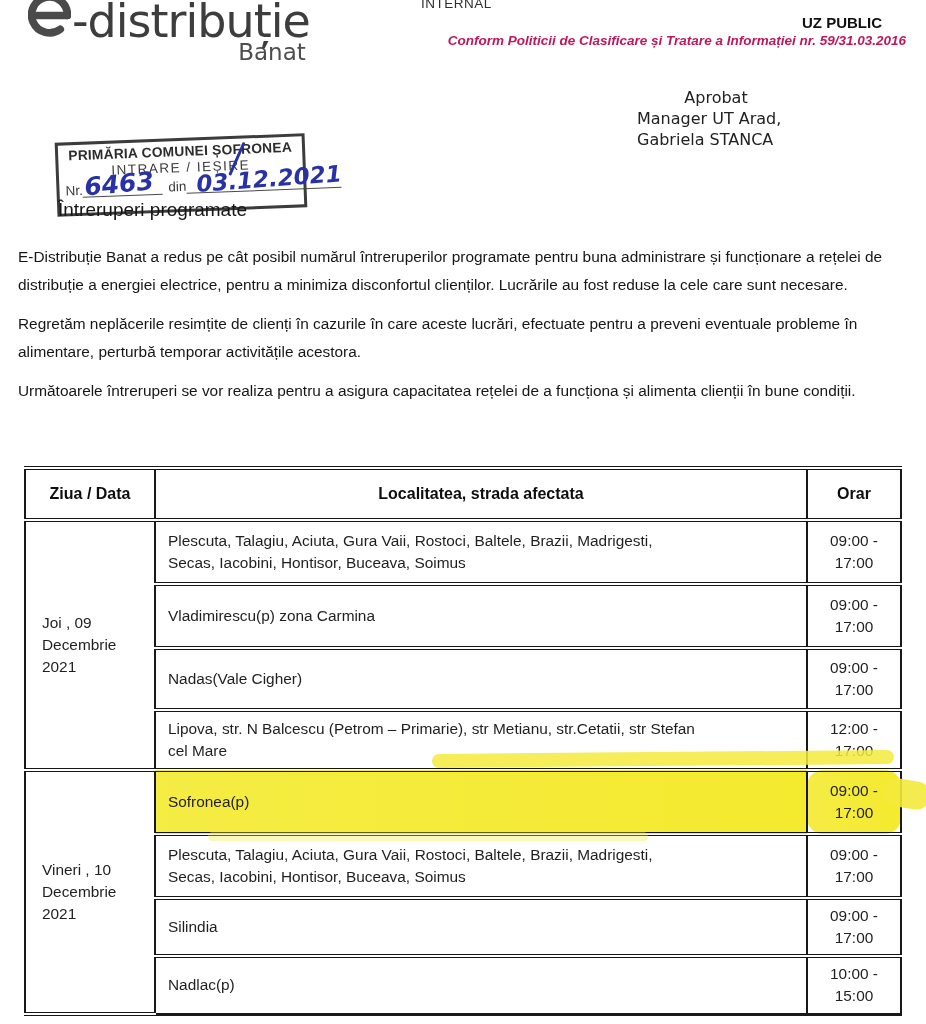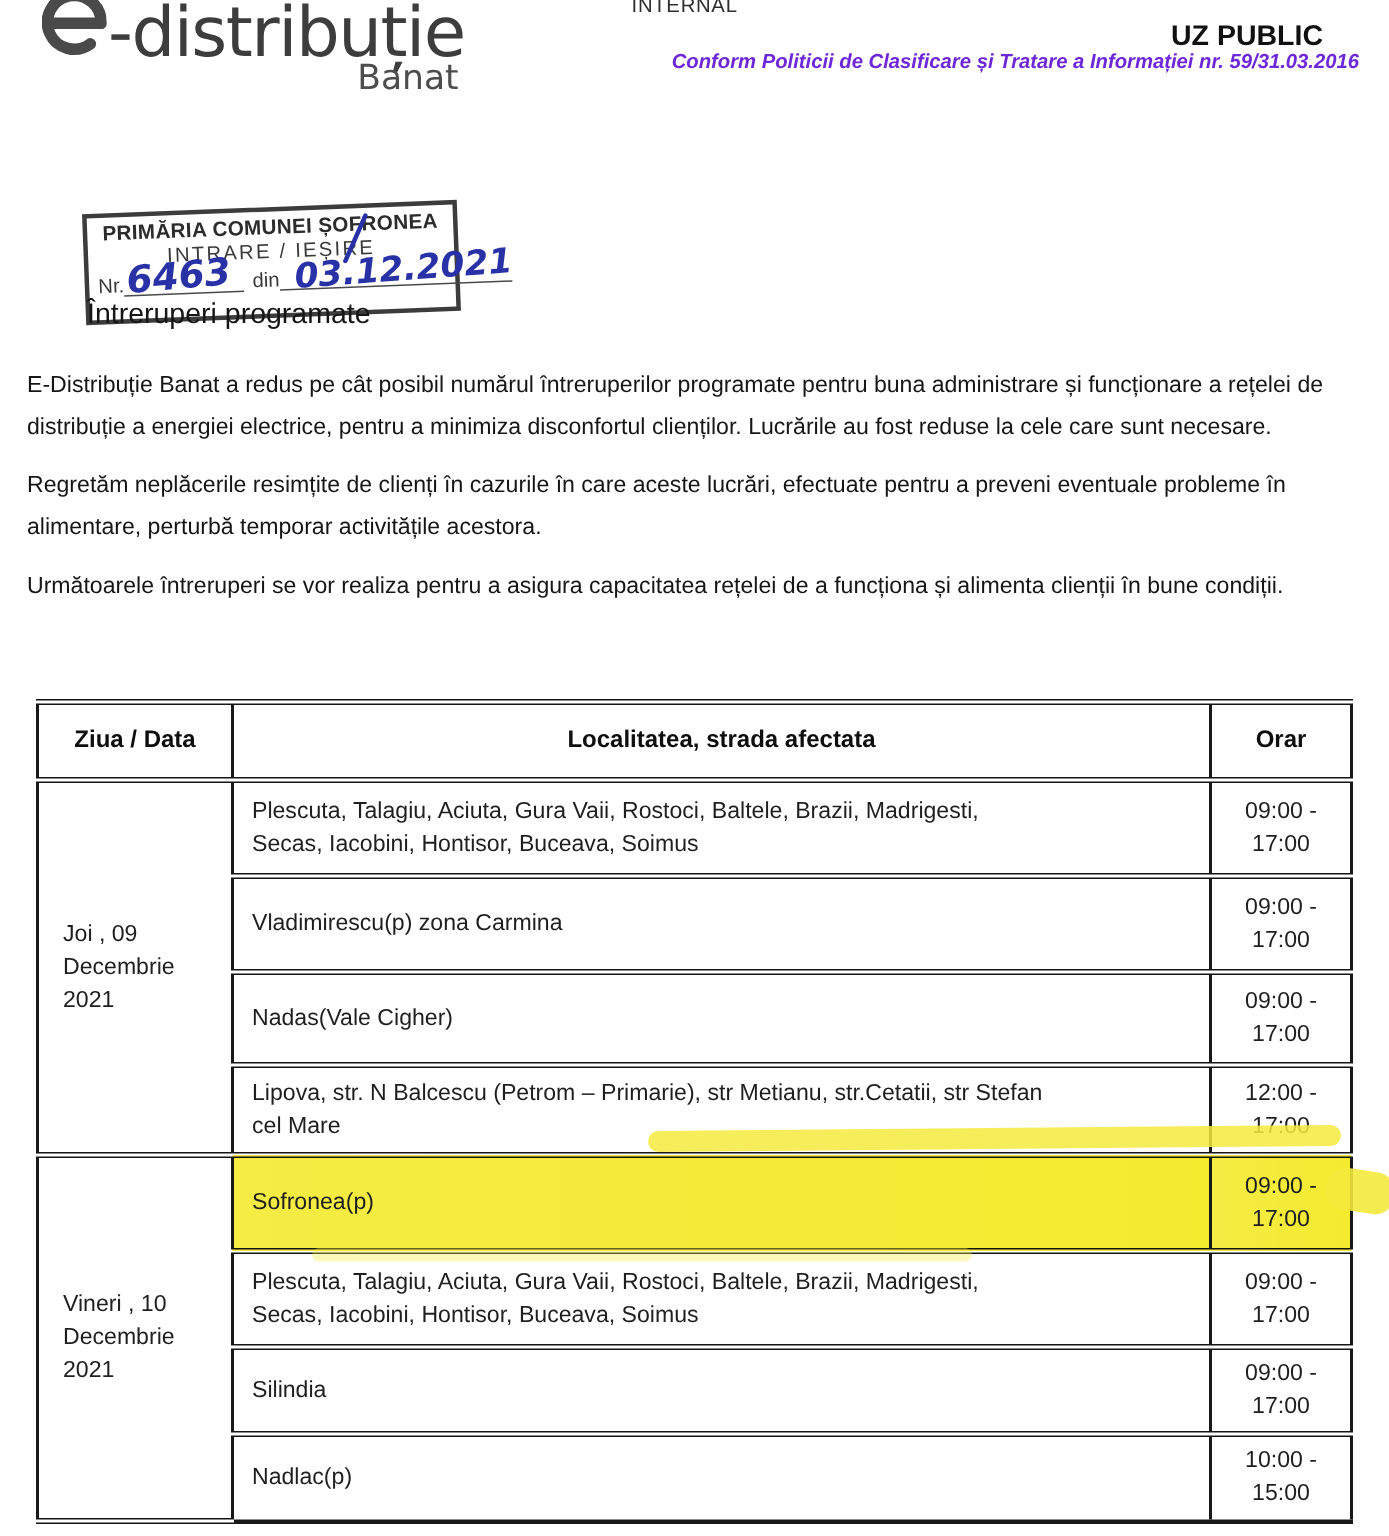--- a/index.html
+++ b/index.html
@@ -10,22 +10,22 @@
   }
 
   
   .logo { position:absolute; left:28px; top:-6px; }
   .logo-word { display:flex; align-items:center; font-size:46px; letter-spacing:-1px; color:#3d3d3d; font-family:"DejaVu Sans", sans-serif; }
   .logo-word svg { margin-right:1px; }
   .logo-region { text-align:right; font-size:23px; color:#4d4d4d; margin-top:-9px; padding-right:4px; font-family:"DejaVu Sans", sans-serif; }
 
   
   .internal  { position:absolute; left:421px; top:-4px; font-size:13.5px; letter-spacing:.5px; color:#2e2e2e; }
-  .uz-public { position:absolute; right:44px; top:14px; font-size:19px; font-weight:bold; color:#111; }
-  .conform   { position:absolute; right:20px; top:33px; font-size:13.5px; font-style:italic; font-weight:600; color:#6d28d9; }
+  .uz-public { position:absolute; right:44px; top:14px; font-size:15px; font-weight:bold; color:#111; }
+  .conform   { position:absolute; right:20px; top:33px; font-size:13.5px; font-style:italic; font-weight:600; color:#be185d; }
 
   
   .approval { position:absolute; left:637px; top:87px; width:175px; font-size:16px; line-height:21px; color:#222; font-family:"DejaVu Sans", sans-serif; }
   .approval .l1 { width:158px; text-align:center; }
 
   
   .stamp { position:absolute; left:56px; top:138px; width:250px; height:74px; border:3px solid #3c3c3c;
            transform:rotate(-2.2deg); padding:3px 6px 2px; box-sizing:border-box; background:rgba(255,255,255,.6); }
   .stamp-l1 { font-size:13.8px; font-weight:bold; text-align:center; letter-spacing:.2px; color:#2c2c2c; white-space:nowrap; }
   .stamp-l2 { font-size:13.5px; text-align:center; letter-spacing:1.5px; color:#3a3a3a; margin-top:1px; }
@@ -42,21 +42,21 @@
   .content p { margin:0 0 11px 0; }
 
   
   .sched { position:absolute; left:24px; top:466px; width:876px; border-collapse:collapse; table-layout:fixed; }
   .sched th, .sched td { border-left:2px solid #181818; border-right:2px solid #181818;
                          border-top:4px double #151515; border-bottom:4px double #151515; }
   .sched tr.last td { border-bottom:3px solid #181818; }
   .sched th { font-size:16px; font-weight:bold; text-align:center; color:#0e0e0e; padding:4px; }
   .day-cell  { padding-left:16px; font-size:15.4px; white-space:pre-line; vertical-align:middle; line-height:22px; }
   .loc-cell  { padding:6px 10px 6px 12px; font-size:15.4px; white-space:pre-line; vertical-align:middle; line-height:22px; }
-  .time-cell { text-align:center; font-size:15.4px; white-space:pre-line; vertical-align:middle; line-height:22px; }
+  .time-cell { text-align:center; font-size:15.4px; white-space:pre-line; vertical-align:middle; line-height:22px;border-radius:16px; }
   td.hl { background:linear-gradient(90deg, #f5ec44, #f4ea2e); }
 
   
   .mark { position:absolute; background:#f3ea3c; }
   .mark-top   { left:432px; top:752px; width:462px; height:14px; border-radius:9px; transform:rotate(-.5deg); opacity:.85; }
   .mark-right { left:884px; top:780px; width:46px; height:28px; border-radius:13px; transform:rotate(9deg); opacity:.9; }
   .mark-below { left:208px; top:832px; width:440px; height:9px; border-radius:6px; opacity:.35; }
 </style>
 </head>
 <body>
@@ -73,20 +73,25 @@
       </span>
       <span>-distribuție</span>
     </div>
     <div class="logo-region">Banat</div>
   </div>
 
   <div class="internal">INTERNAL</div>
   <div class="uz-public">UZ PUBLIC</div>
   <div class="conform">Conform Politicii de Clasificare și Tratare a Informației nr. 59/31.03.2016</div>
 
+  <div class="approval">
+    <div class="l1">Aprobat</div>
+    <div>Manager UT Arad,</div>
+    <div>Gabriela STANCA</div>
+  </div>
 
   <div class="stamp">
     <div class="stamp-l1">PRIMĂRIA COMUNEI ȘOFRONEA</div>
     <div class="stamp-l2">INTRARE / IEȘIRE</div>
     <div class="stamp-l3">
       <span>Nr.</span>
       <span class="u"><span class="hand hand-nr">6463</span></span>
       <span style="margin-left:6px;">din</span>
       <span class="u"><span class="hand hand-date">03.12.2021</span></span>
     </div>

